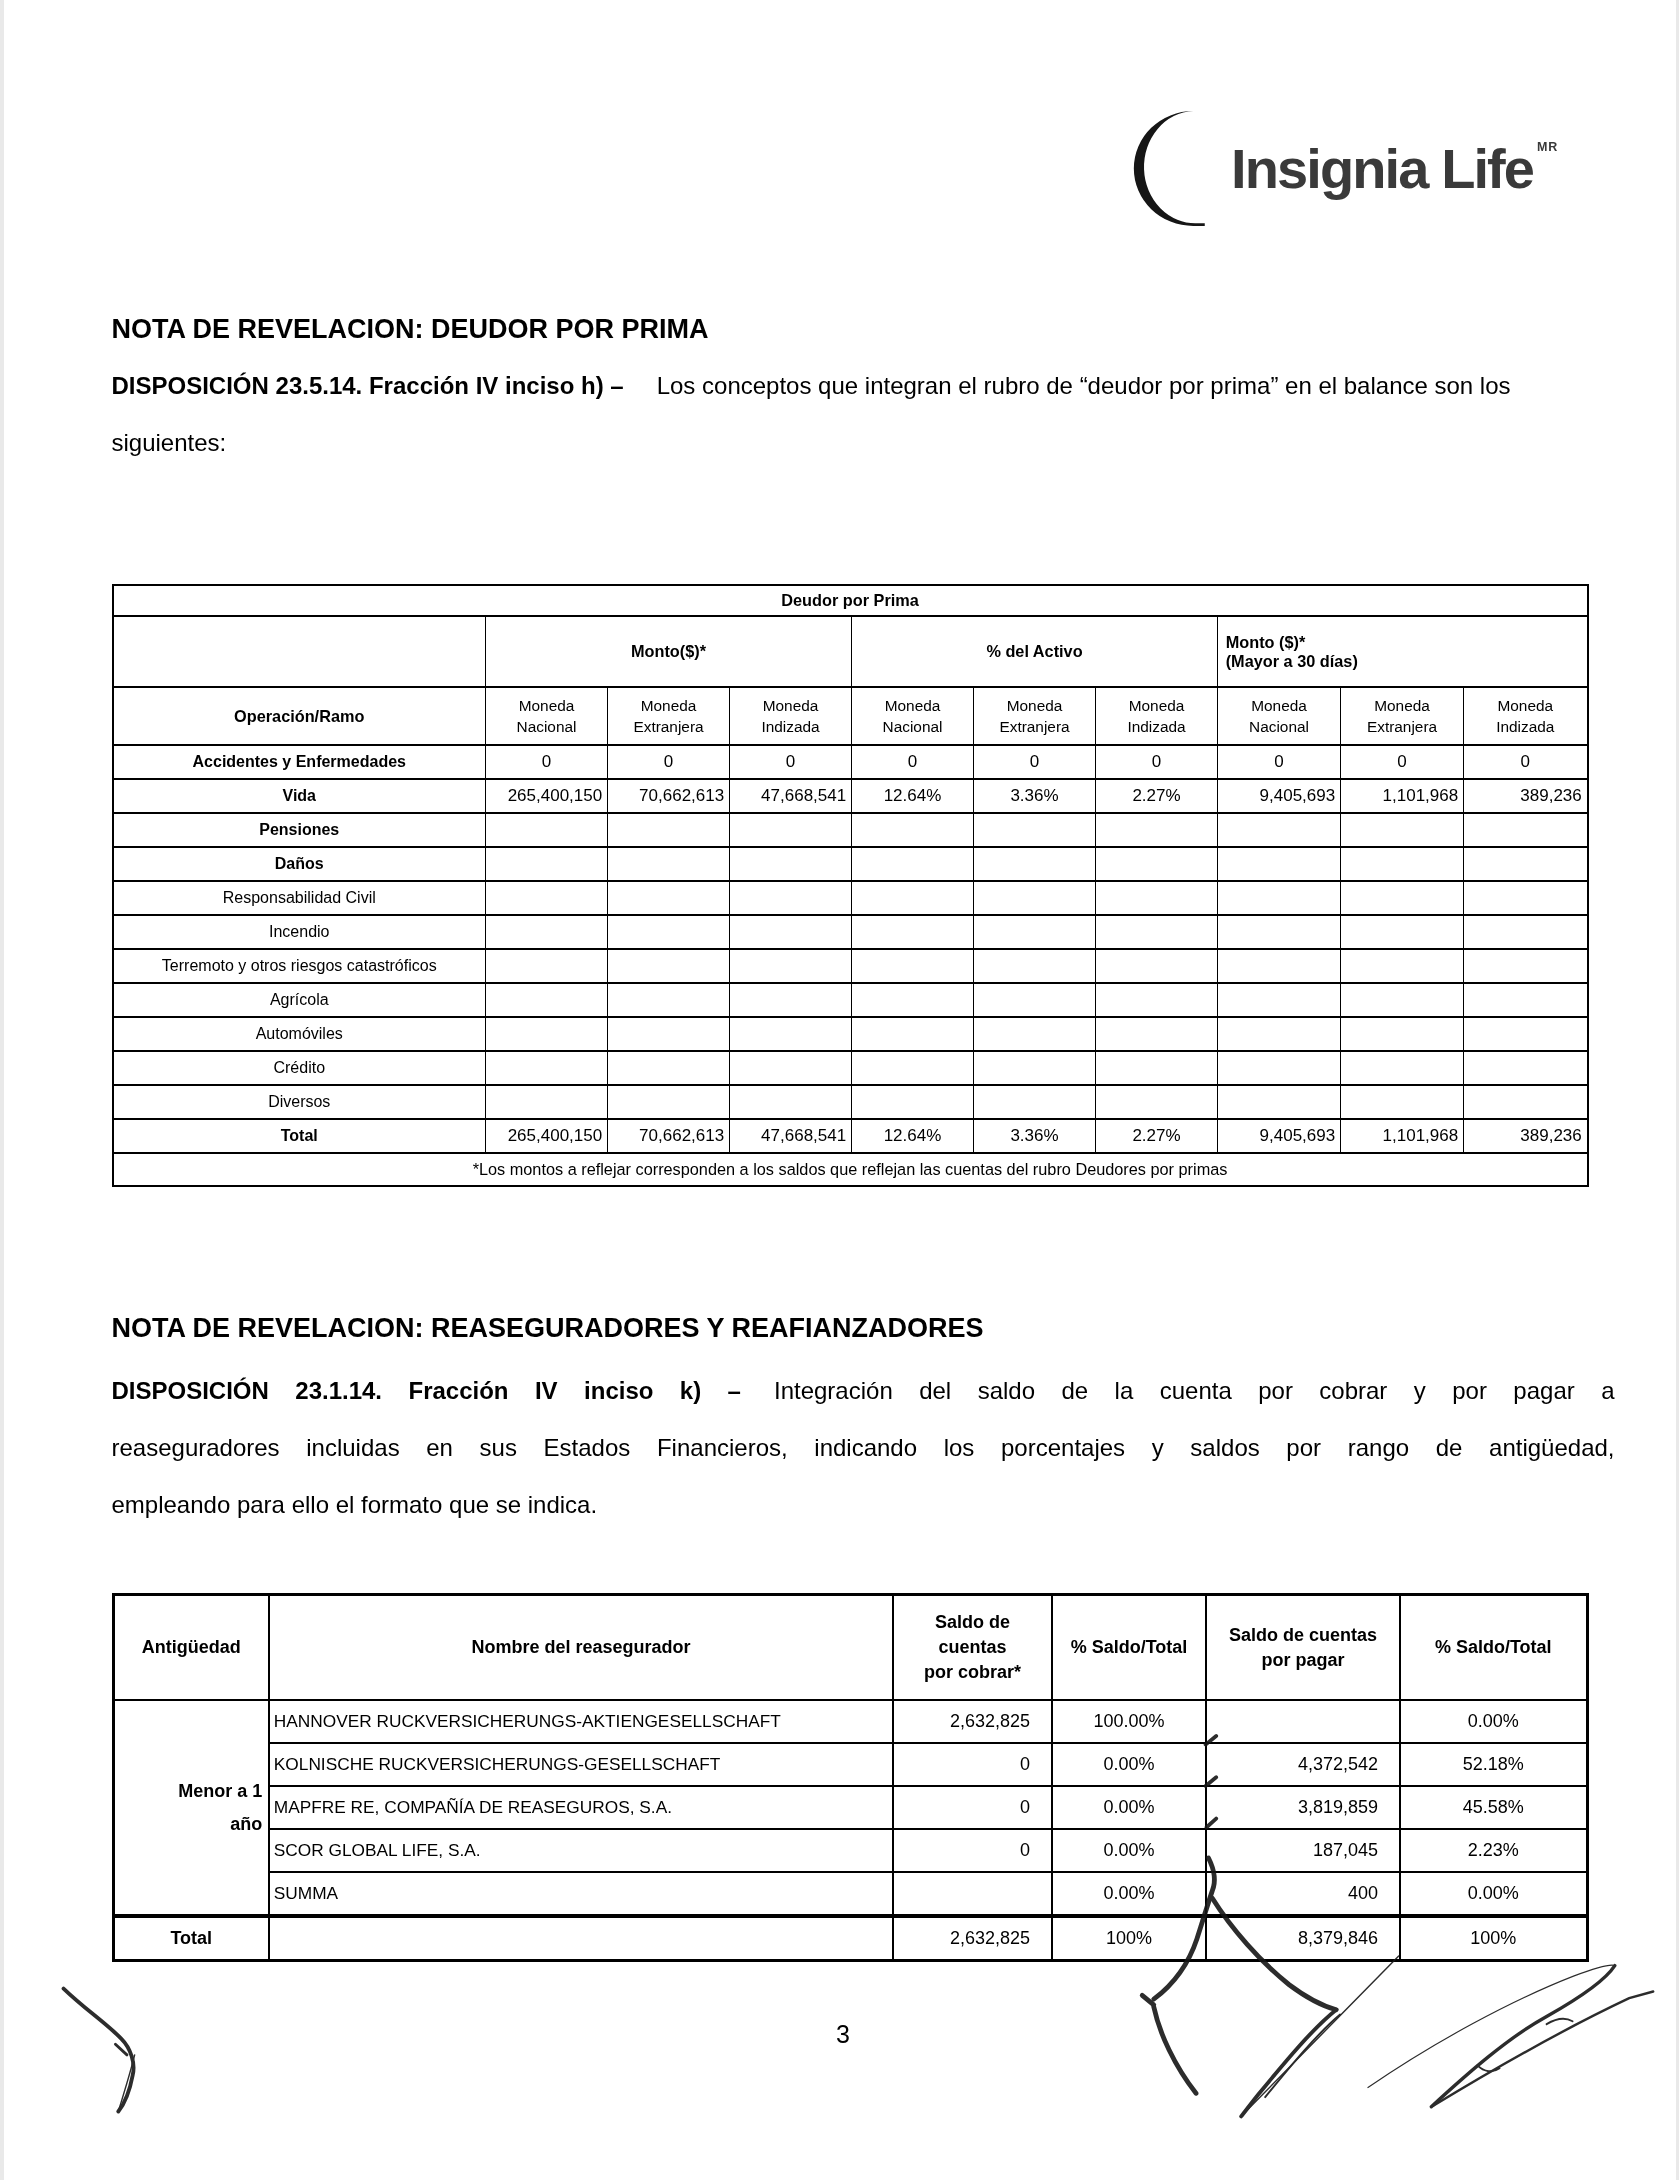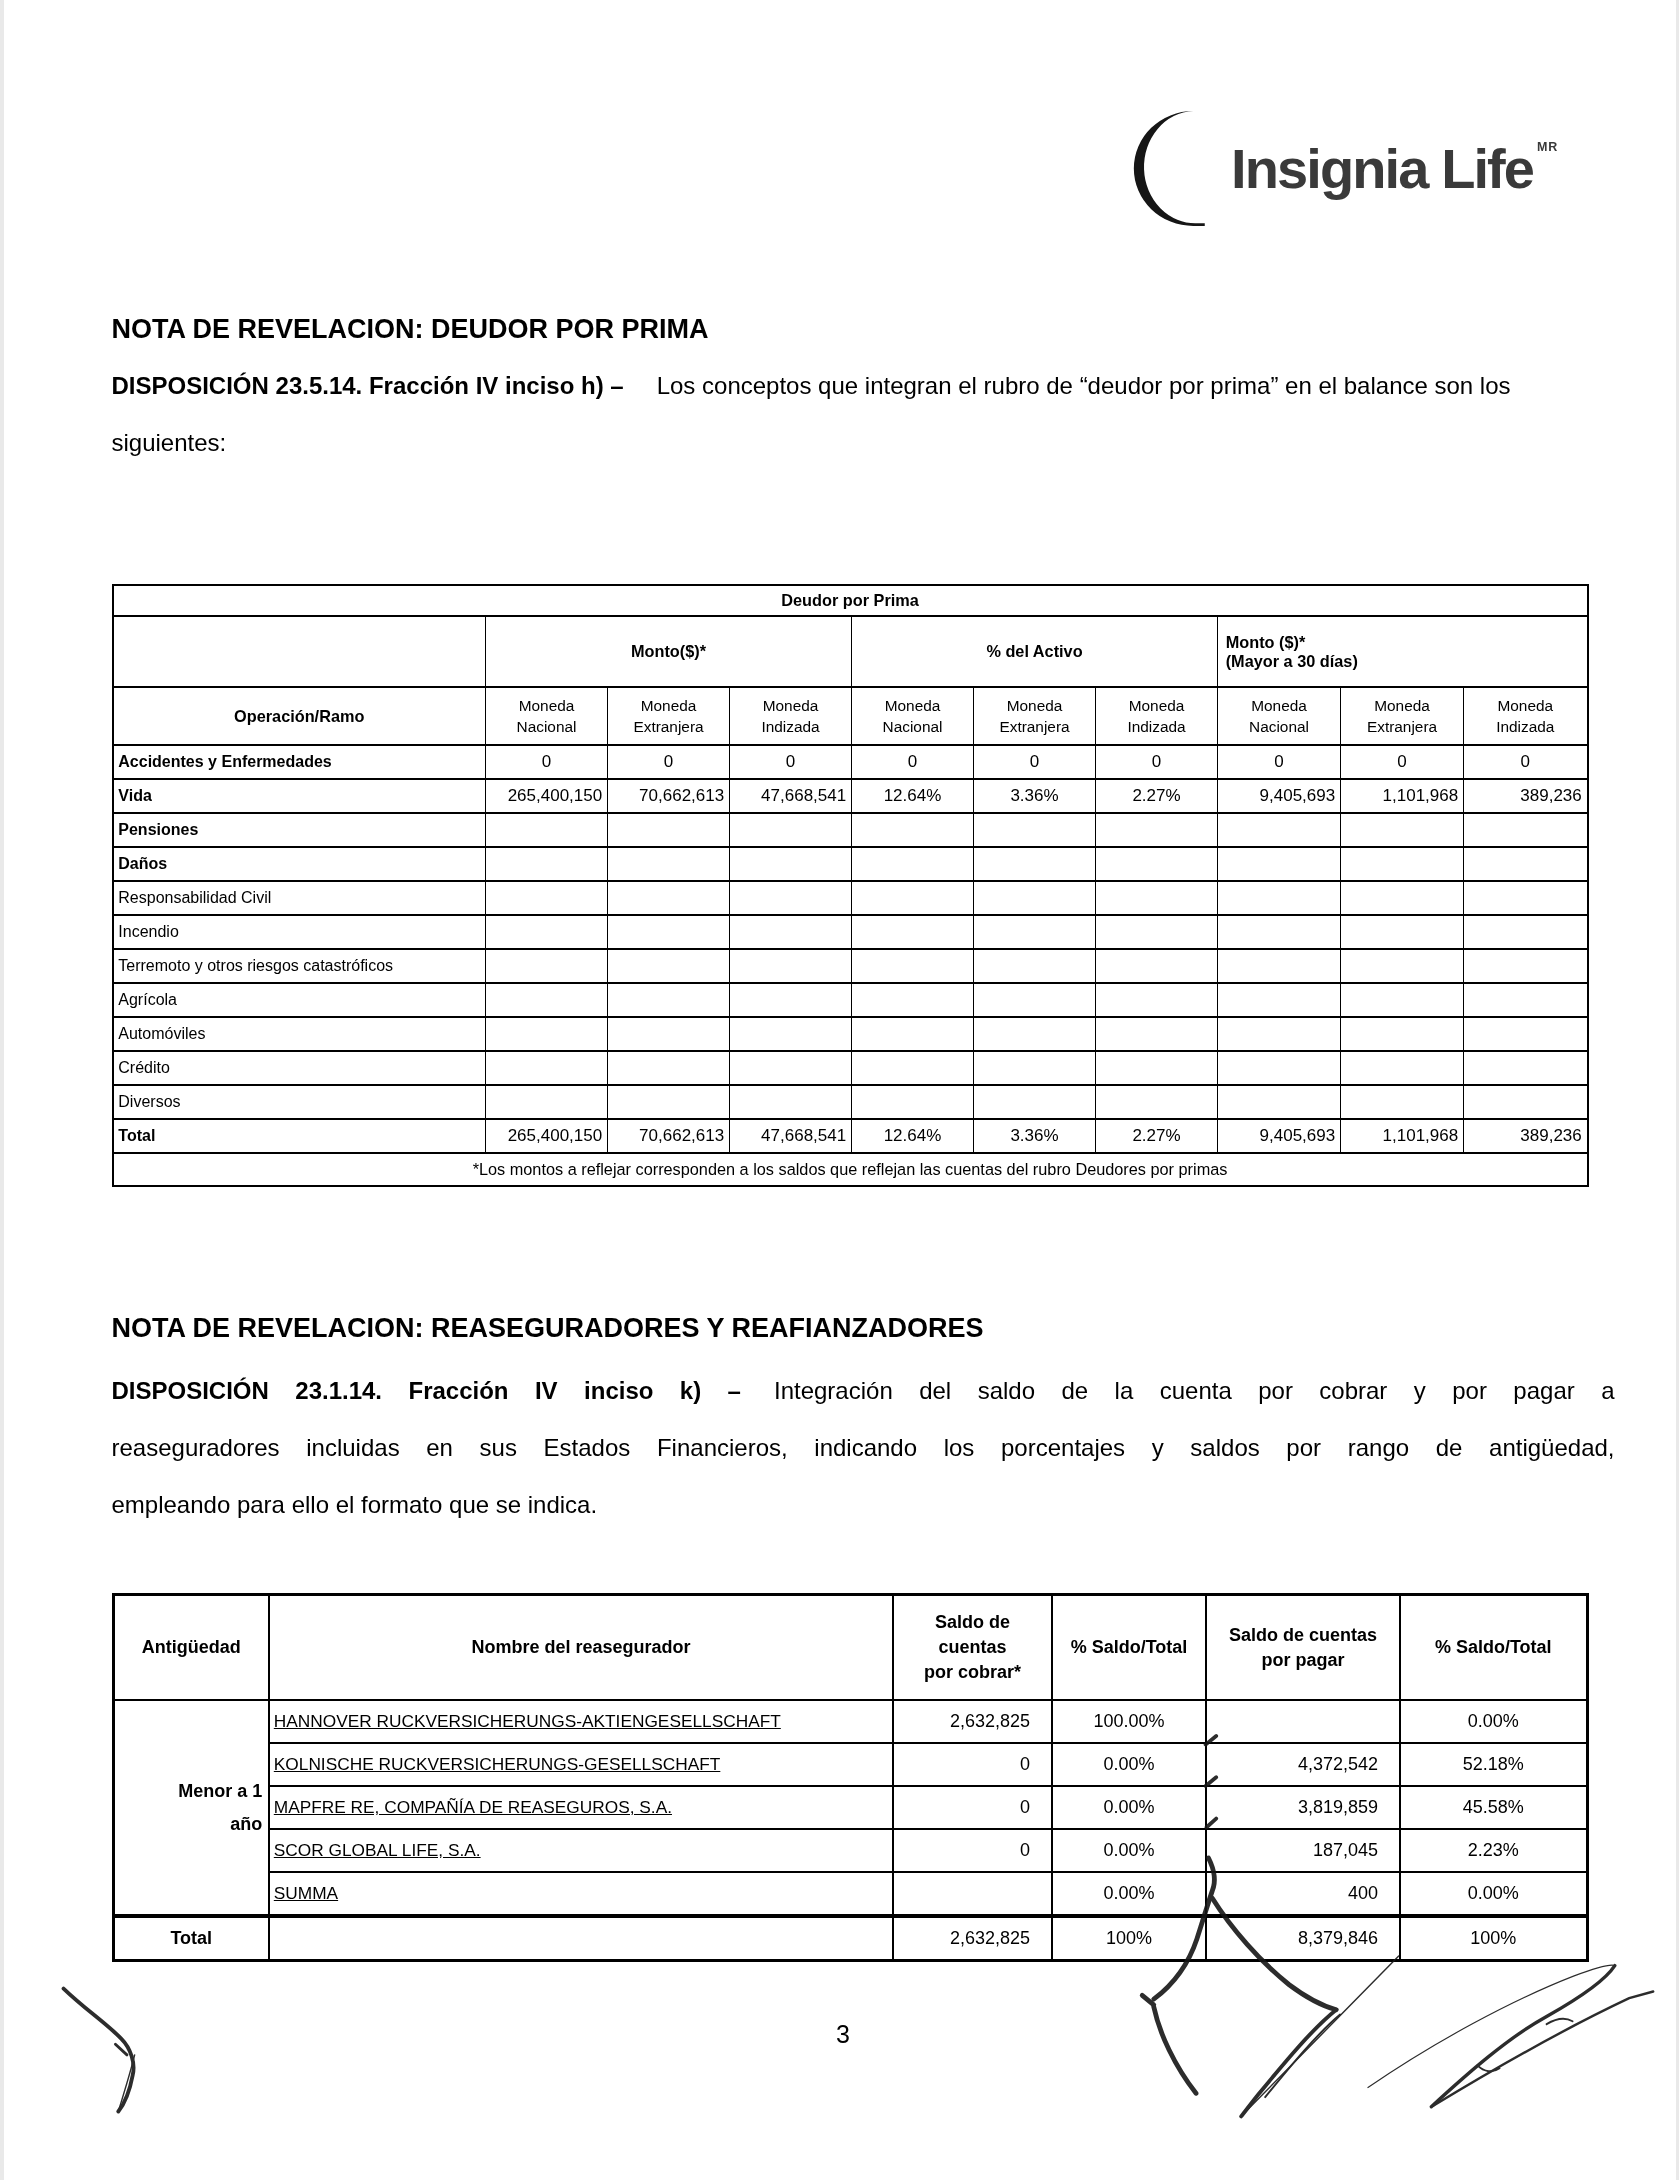--- a/index.html
+++ b/index.html
@@ -18,30 +18,30 @@
   .just-full{text-align:justify;-moz-text-align-last:justify;text-align-last:justify;}
   
   table{border-collapse:collapse;table-layout:fixed;}
   #t1{position:absolute;left:108px;top:584px;width:1475px;border:2.9px solid #000;}
   #t1 td{border:1.9px solid #000;border-top-width:2.9px;border-bottom-width:2.9px;padding:0 4.8px;vertical-align:middle;overflow:hidden;}
   #t1 .title{font-size:16.3px;font-weight:bold;text-align:center;height:29px;}
   #t1 .grp{font-size:16.3px;font-weight:bold;text-align:center;height:69px;}
   #t1 .grp-l{text-align:left;white-space:pre-line;padding-left:7.7px;}
   #t1 .cur{font-size:15.4px;text-align:center;height:56px;white-space:pre-line;line-height:21px;}
   #t1 .oper{font-size:16.3px;font-weight:bold;text-align:center;}
-  #t1 .t1-label{font-size:16px;height:32px;line-height:16.3px;}
+  #t1 .t1-label{font-size:16px;text-align:center;height:32px;line-height:16.3px;}
   #t1 .t1-val{font-size:17px;height:32px;}
   #t1 .bold{font-weight:bold;}
   #t1 .ctr{text-align:center;}
   #t1 .rgt{text-align:right;}
   #t1 .foot{font-size:16.3px;text-align:center;height:31px;}
   #t2{position:absolute;left:108px;top:1593px;width:1475px;border:3.8px solid #000;}
   #t2 td{border:2.9px solid #000;padding:0 5.8px;vertical-align:middle;overflow:hidden;}
   #t2 .hd{font-size:18px;font-weight:bold;text-align:center;height:103px;white-space:pre-line;line-height:25px;}
-  #t2 .name{font-size:17.3px;text-align:left;height:41px;padding-left:3.8px;text-decoration:underline;}
+  #t2 .name{font-size:17.3px;text-align:left;height:41px;padding-left:3.8px;}
   #t2 .num{font-size:18px;text-align:right;height:41px;padding-right:21px;}
   #t2 .pct{font-size:18px;text-align:center;height:41px;}
   #t2 .grpcell{font-size:18px;font-weight:bold;text-align:right;line-height:33px;}
   #t2 .total td{border-top-width:4.8px;}
   #t2 .tlab{font-size:18px;font-weight:bold;text-align:center;}
   
   .pageno{position:absolute;left:0;top:2020px;width:1679px;text-align:center;font-size:25px;}
   #ink{position:absolute;left:0;top:0;pointer-events:none;}
 </style>
 </head>

